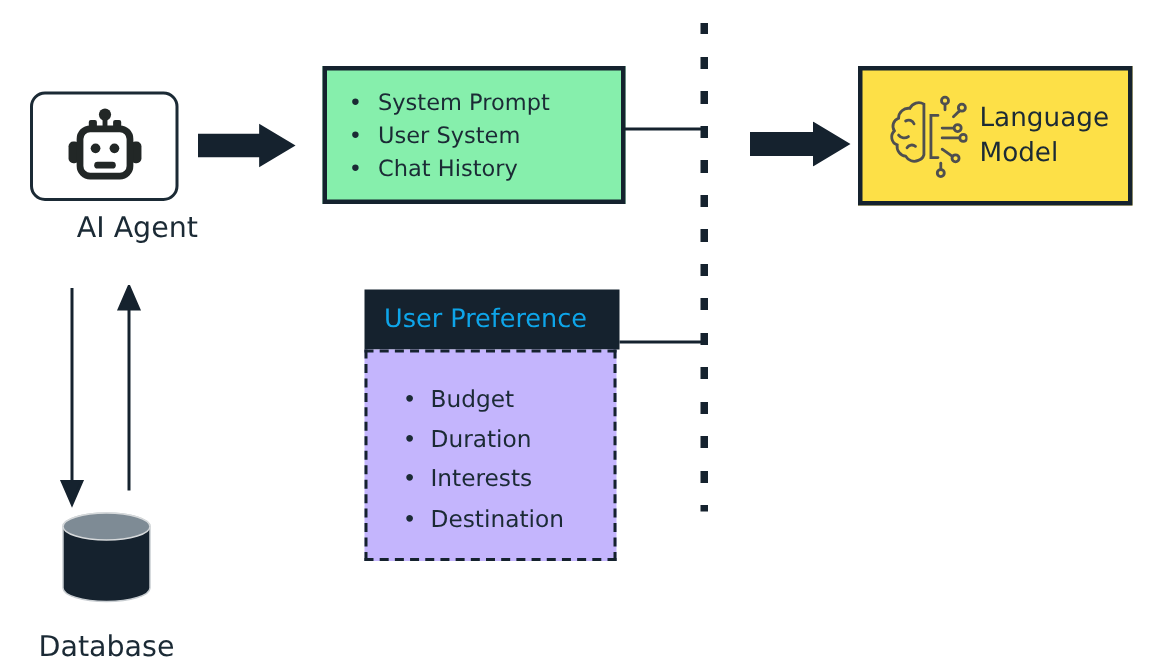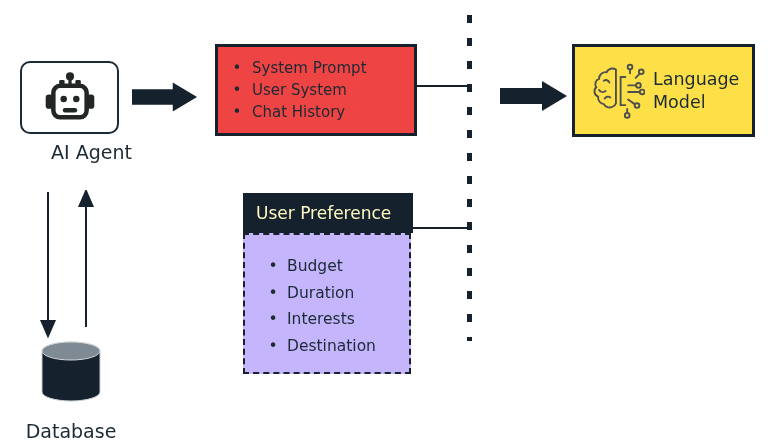--- a/index.html
+++ b/index.html
@@ -17,21 +17,21 @@
   }
   .agent-label{left:8px;top:141px;width:124px;text-align:right;font-size:19px;}
 
   
   .arrow1{left:132px;top:82px;width:66px;height:30px;}
   .arrow2{left:500px;top:81px;width:68px;height:30px;}
 
   
   .prompt-box{
     left:215px;top:44px;width:202px;height:92px;border:3px solid #15222e;
-    background:#ef4444;box-sizing:border-box;display:flex;flex-direction:column;
+    background:#86efac;box-sizing:border-box;display:flex;flex-direction:column;
     justify-content:center;
   }
   .b-list{list-style:none;margin:0;padding:0;font-size:15px;}
   .prompt-box .b-list li{display:flex;line-height:22px;}
   .b-list li::before{content:"•";display:inline-block;}
   .prompt-box .b-list li::before{width:30px;text-align:center;}
   .prompt-box .b-list li{padding-left:4px;}
 
   
   .connector1{left:414px;top:85px;width:56px;height:2px;background:#15222e;}
@@ -44,21 +44,21 @@
   
   .lm-box{
     left:572px;top:44px;width:183px;height:93px;border:3px solid #15222e;
     background:#fde047;box-sizing:border-box;display:flex;align-items:center;
   }
   .lm-icon{margin-left:10px;flex:0 0 auto;}
   .lm-label{font-size:17.5px;line-height:23px;width:95px;margin-left:8px;}
 
   
   .up-header{
-    left:243px;top:193px;width:170px;height:40px;background:#15222e;color:#fef9c3;
+    left:243px;top:193px;width:170px;height:40px;background:#15222e;color:#0ea5e9;
     display:flex;align-items:center;padding-left:13px;box-sizing:border-box;
     font-size:17px;
   }
   .up-body{
     left:243px;top:233px;width:168px;height:141px;border:2px dashed #15222e;
     background:#c4b5fd;box-sizing:border-box;padding-top:18px;
   }
   .up-body .b-list{font-size:15.5px;}
   .up-body .b-list li{display:flex;line-height:26.5px;}
   .up-body .b-list li{padding-left:14px;}

